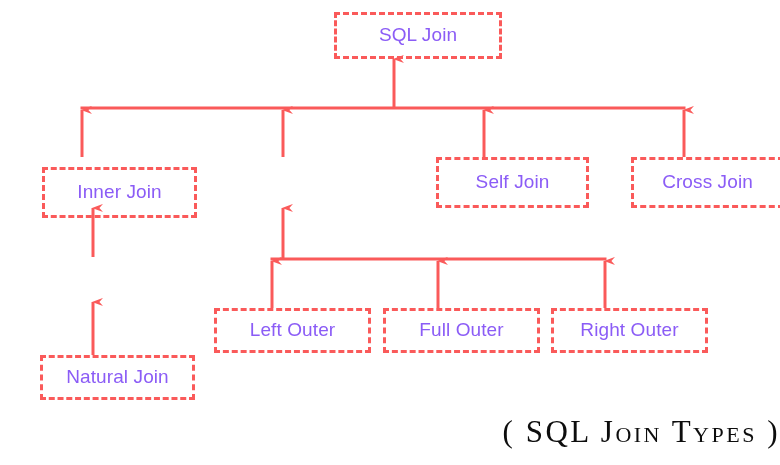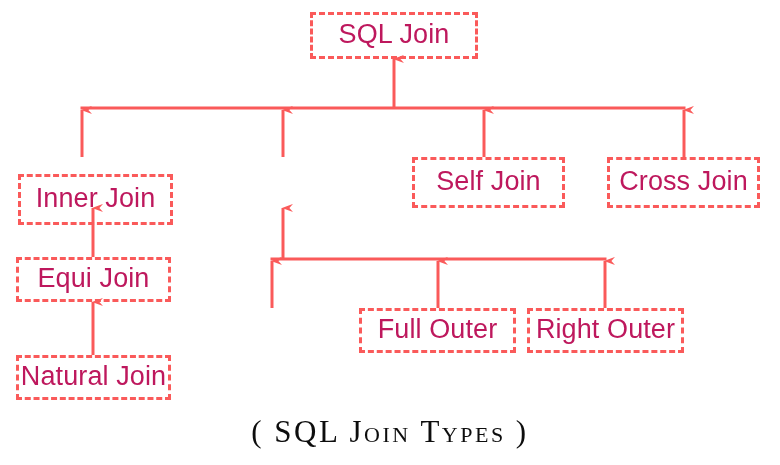--- a/index.html
+++ b/index.html
@@ -25,38 +25,39 @@
     pointer-events: none;
   }
   .node-box {
     position: absolute;
     box-sizing: border-box;
     border: 3px dashed #fa5a5a;
     background: transparent;
     display: flex;
     align-items: center;
     justify-content: center;
-    color: #be185d;
+    color: #8b5cf6;
     font-family: "Liberation Sans", sans-serif;
-    font-size: 27px;
+    font-size: 19px;
     font-weight: 400;
     letter-spacing: 0.1px;
     white-space: nowrap;
+    margin-left: 24px;
   }
   .node-label {
     display: block;
     line-height: 1;
     padding-bottom: 2px;
   }
   #caption {
     position: absolute;
     left: 0;
     top: 414px;
     width: 780px;
-    text-align: center;
+    text-align: right;
     font-family: "Liberation Serif", "DejaVu Serif", serif;
     font-size: 31px;
     font-variant: small-caps;
     letter-spacing: 2.5px;
     color: #0d0d0d;
     white-space: nowrap;
   }
 </style>
 </head>
 <body>
@@ -86,41 +87,41 @@
     <line x1="272" y1="259" x2="605" y2="259" stroke="#fa5a5a" stroke-width="3" stroke-linecap="square"></line>
     <line x1="272" y1="308" x2="272" y2="261" stroke="#fa5a5a" stroke-width="3" marker-end="url(#arrowUp)"></line>
     <line x1="438" y1="308" x2="438" y2="261" stroke="#fa5a5a" stroke-width="3" marker-end="url(#arrowUp)"></line>
     <line x1="605" y1="308" x2="605" y2="261" stroke="#fa5a5a" stroke-width="3" marker-end="url(#arrowUp)"></line>
   </svg>
 
   <div class="node-box" style="left:310px; top:12px; width:168px; height:47px;">
     <span class="node-label">SQL Join</span>
   </div>
 
-  <div class="node-box" style="left:18px; top:174px; width:155px; height:51px;text-align:center;">
+  <div class="node-box" style="left:18px; top:167px; width:155px; height:51px;text-align:center;">
     <span class="node-label">Inner Join</span>
   </div>
 
 
   <div class="node-box" style="left:607px; top:157px; width:153px; height:51px;">
     <span class="node-label">Cross Join</span>
   </div>
 
   <div class="node-box" style="left:412px; top:157px; width:153px; height:51px;">
     <span class="node-label">Self Join</span>
   </div>
 
-  <div class="node-box" style="left:16px; top:257px; width:155px; height:45px;">
-    <span class="node-label">Equi Join</span>
-  </div>
 
   <div class="node-box" style="left:16px; top:355px; width:155px; height:45px;align-items:center;">
     <span class="node-label">Natural Join</span>
   </div>
 
+  <div class="node-box" style="left:190px; top:308px; width:157px; height:45px;">
+    <span class="node-label">Left Outer</span>
+  </div>
 
   <div class="node-box" style="left:527px; top:308px; width:157px; height:45px;">
     <span class="node-label">Right Outer</span>
   </div>
 
   <div class="node-box" style="left:359px; top:308px; width:157px; height:45px;">
     <span class="node-label">Full Outer</span>
   </div>
 
   <div id="caption">( SQL Join Types )</div>

